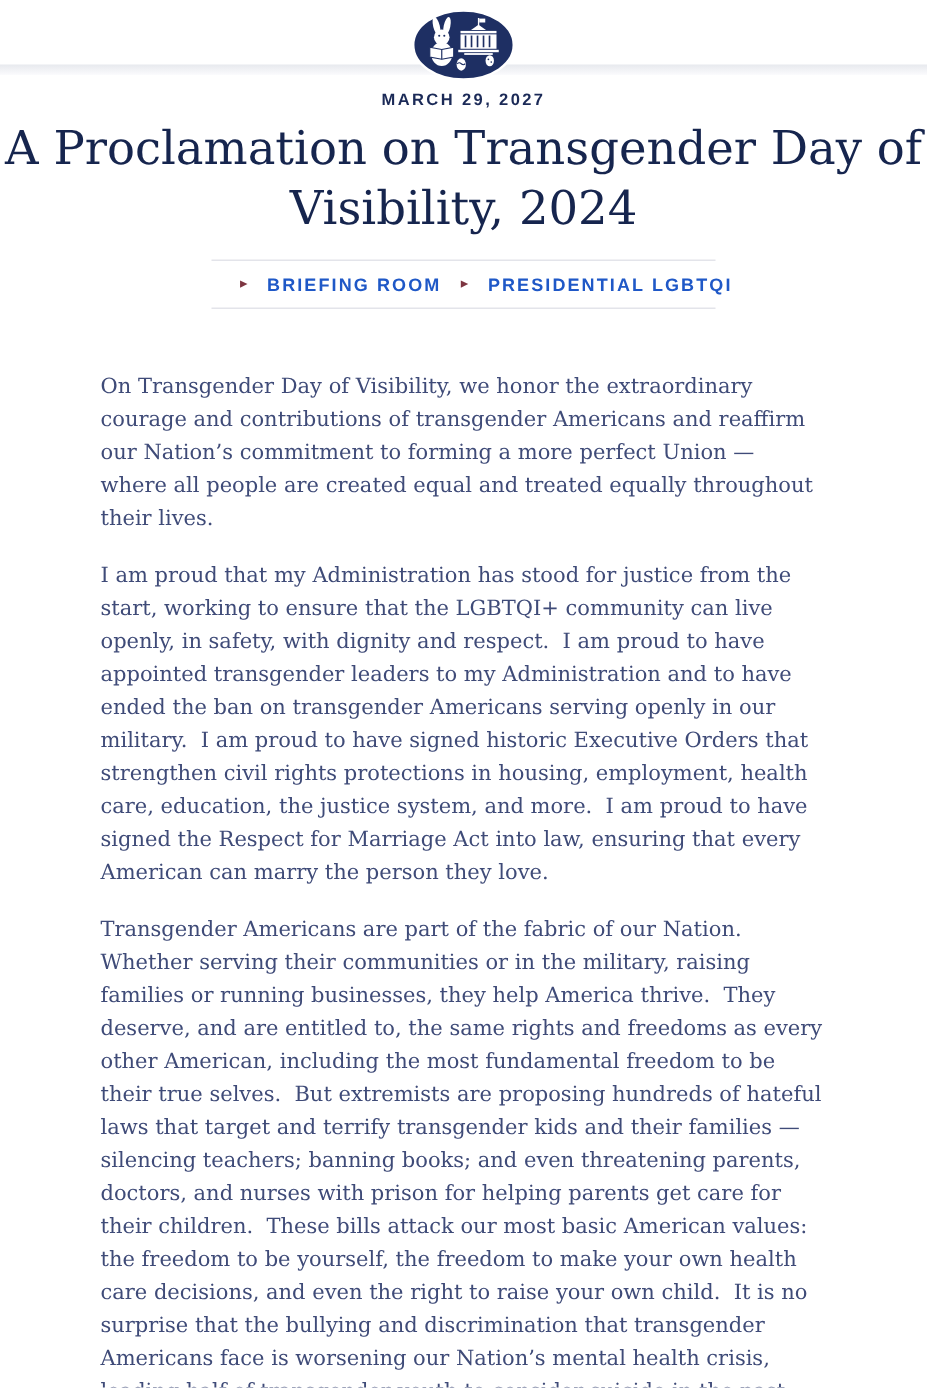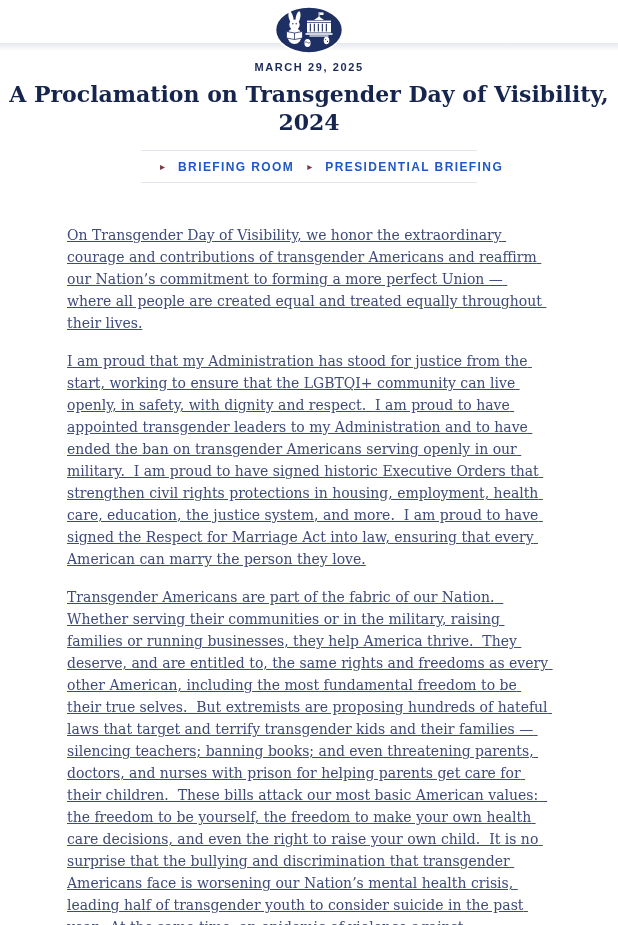--- a/index.html
+++ b/index.html
@@ -18,43 +18,43 @@
   }
   
   .date-label {
     margin-top:11px; text-align:center;
     font-size:11px; font-weight:bold; letter-spacing:1.6px;
     color:#1b2a57;
   }
   
   .page-title {
     margin:7px 0 0; padding:0 1px; text-align:center;
-    font-family:"DejaVu Serif", serif; font-weight:bold;
-    font-size:22px; line-height:1.28; color:#16254e;
+    font-family:"DejaVu Serif", serif; font-weight:normal;
+    font-size:31px; line-height:1.28; color:#16254e;
   }
   
   .breadcrumb-wrap { display:flex; justify-content:center; margin-top:14px; }
   .breadcrumb {
     display:flex; align-items:center; gap:13px;
     width:336px; box-sizing:border-box; padding:8px 6px;
     border-top:1px solid #e3e4ea; border-bottom:1px solid #e3e4ea;
   }
   .crumb-link {
     font-size:12px; font-weight:bold; letter-spacing:1.4px;
     color:#1f58c7; text-decoration:none; cursor:pointer; white-space:nowrap;
   }
   .crumb-sep { color:#7d3540; font-size:10px; line-height:1; }
   .wh-icon { width:30px; height:15px; cursor:pointer; }
   
   .article {
     width:484px; margin:41px auto 0;
     font-family:"DejaVu Serif", serif; font-size:14px;
     line-height:22px; color:#3f4b78;
   }
-  .article p { margin:0 0 16px; white-space:pre-wrap;text-decoration:underline; }
+  .article p { margin:0 0 16px; white-space:pre-wrap; }
 </style>
 </head>
 <body>
 
 <div class="masthead">
   <div class="masthead-bar"></div>
   <div class="masthead-shadow"></div>
 
   <svg class="site-logo" viewBox="0 0 70 48">
     <ellipse cx="35" cy="24" rx="33.5" ry="23" fill="#1e2f63" stroke="#ffffff" stroke-width="1.6"></ellipse>
@@ -83,21 +83,21 @@
     <line x1="20.5" y1="27" x2="20.5" y2="33.5" stroke="#1e2f63" stroke-width="0.8"></line>
 
     <ellipse cx="33.5" cy="37" rx="3.1" ry="4.1" fill="#ffffff"></ellipse>
     <path d="M30.8 36.5 q1.35 -1.3 2.7 0 q1.35 1.3 2.7 0" stroke="#1e2f63" fill="none" stroke-width="0.7"></path>
     <ellipse cx="52.5" cy="34.5" rx="2.8" ry="3.7" fill="#ffffff"></ellipse>
     <circle cx="51.6" cy="33.6" r="0.55" fill="#1e2f63"></circle>
     <circle cx="53.5" cy="35.4" r="0.55" fill="#1e2f63"></circle>
   </svg>
 </div>
 
-<div class="date-label">MARCH 29, 2025</div>
+<div class="date-label">MARCH 29, 2027</div>
 
 <h1 class="page-title">A Proclamation on Transgender Day of Visibility, 2024</h1>
 
 <div class="breadcrumb-wrap">
   <nav class="breadcrumb">
     <svg class="wh-icon" viewBox="0 0 30 15">
       <rect x="0" y="12.2" width="30" height="1.8" fill="#8a94b0"></rect>
       <rect x="1" y="6" width="9" height="6.2" fill="#b4bccd"></rect>
       <rect x="20" y="6" width="9" height="6.2" fill="#b4bccd"></rect>
       <rect x="1" y="5" width="28" height="1" fill="#6c7896"></rect>
@@ -109,21 +109,21 @@
       <rect x="2.6" y="7" width="0.9" height="5" fill="#49598a"></rect>
       <rect x="5" y="7" width="0.9" height="5" fill="#49598a"></rect>
       <rect x="7.4" y="7" width="0.9" height="5" fill="#49598a"></rect>
       <rect x="21.6" y="7" width="0.9" height="5" fill="#49598a"></rect>
       <rect x="24" y="7" width="0.9" height="5" fill="#49598a"></rect>
       <rect x="26.4" y="7" width="0.9" height="5" fill="#49598a"></rect>
     </svg>
     <span class="crumb-sep">▸</span>
     <a class="crumb-link">BRIEFING ROOM</a>
     <span class="crumb-sep">▸</span>
-    <a class="crumb-link">PRESIDENTIAL BRIEFING</a>
+    <a class="crumb-link">PRESIDENTIAL LGBTQI</a>
   </nav>
 </div>
 
 <div class="article">
   <p>On Transgender Day of Visibility, we honor the extraordinary courage and contributions of transgender Americans and reaffirm our Nation’s commitment to forming a more perfect Union — where all people are created equal and treated equally throughout their lives.</p>
   <p>I am proud that my Administration has stood for justice from the start, working to ensure that the LGBTQI+ community can live openly, in safety, with dignity and respect.  I am proud to have appointed transgender leaders to my Administration and to have ended the ban on transgender Americans serving openly in our military.  I am proud to have signed historic Executive Orders that strengthen civil rights protections in housing, employment, health care, education, the justice system, and more.  I am proud to have signed the Respect for Marriage Act into law, ensuring that every American can marry the person they love.</p>
   <p>Transgender Americans are part of the fabric of our Nation.  Whether serving their communities or in the military, raising families or running businesses, they help America thrive.  They deserve, and are entitled to, the same rights and freedoms as every other American, including the most fundamental freedom to be their true selves.  But extremists are proposing hundreds of hateful laws that target and terrify transgender kids and their families — silencing teachers; banning books; and even threatening parents, doctors, and nurses with prison for helping parents get care for their children.  These bills attack our most basic American values:  the freedom to be yourself, the freedom to make your own health care decisions, and even the right to raise your own child.  It is no surprise that the bullying and discrimination that transgender Americans face is worsening our Nation’s mental health crisis, leading half of transgender youth to consider suicide in the past year.  At the same time, an epidemic of violence against transgender women and girls, especially women and girls of color, continues to take too many lives.  Let me be clear:  All of these attacks are un-American and must end.  No one should have to be brave just to be themselves.</p>
 </div>
 
 </body></html>

